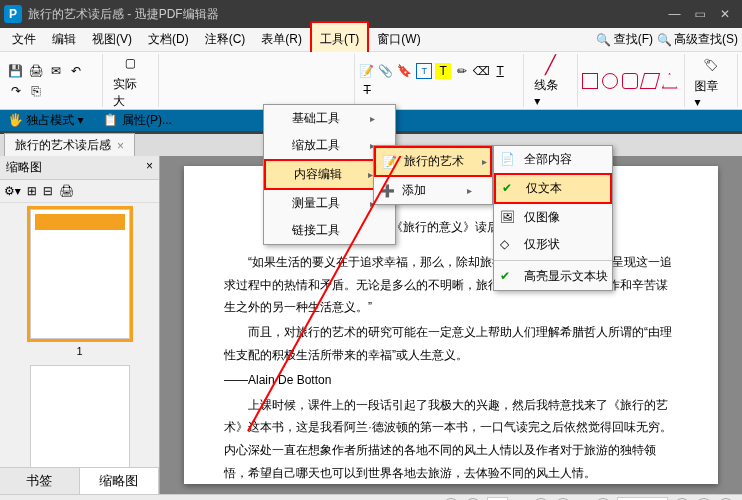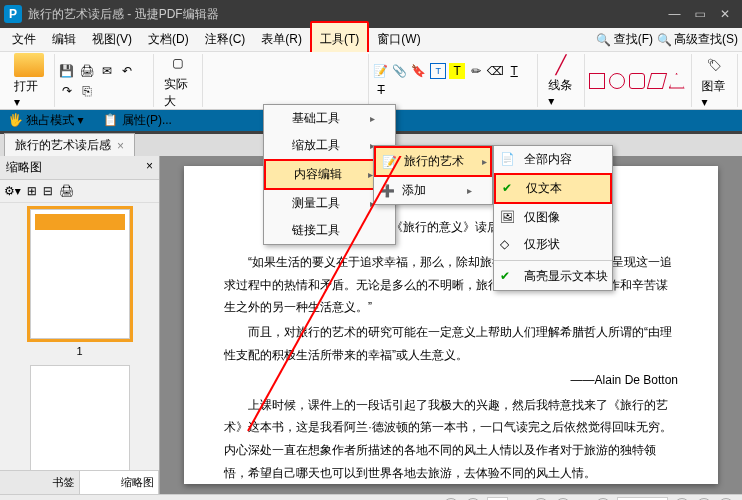--- a/index.html
+++ b/index.html
@@ -29,21 +29,21 @@
 .workspace { display: flex; height: 338px; background: #d946ef; }
 .sidepanel { width: 160px; background: #f0f0f0; border-right: 1px solid #aaa; display: flex; flex-direction: column; }
 .sidepanel-hdr { background: #e8e8e8; padding: 3px 6px; font-size: 11px; border-bottom: 1px solid #ccc; display:flex; justify-content: space-between;}
 .sidepanel-tools { padding: 4px; display: flex; gap: 6px; border-bottom: 1px solid #ddd; font-size: 11px; align-items:center;}
 .thumbs { flex: 1; overflow: auto; padding: 6px; }
 .thumb { width: 100px; height: 130px; background: #fff; border: 1px solid #ccc; margin: 0 auto 6px; position: relative; }
 .thumb.sel { outline: 3px solid #f4a020; }
 .thumb .pg { position: absolute; top: 4px; left: 4px; right: 4px; height: 16px; background: #f4a020; }
 .thumb-num { text-align: center; font-size: 11px; margin-bottom: 8px; }
 .sidetabs { display: flex; border-top: 1px solid #ccc; }
-.sidetab { flex: 1; text-align: right; padding: 4px; font-size: 11px; background: #e8e8e8; border-right: 1px solid #ccc; }
+.sidetab { flex: 1; text-align: center; padding: 4px; font-size: 13px; background: #e8e8e8; border-right: 1px solid #ccc; }
 .sidetab.active { background: #fff; }
 .docarea { flex: 1; background: #888; position: relative; overflow: hidden; }
 .page { position: absolute; left: 24px; top: 10px; right: 24px; bottom: 10px; background: #fff; box-shadow: 0 2px 6px rgba(0,0,0,0.4); padding: 50px 40px 20px; font-size: 13px; line-height: 1.9; overflow: hidden; }
 .page h3 { text-align: center; font-weight: normal; margin-bottom: 12px; }
 .page p { text-indent: 2em; margin-bottom: 2px; }
 .dropdown { position: absolute; background: #f9f9f9; border: 1px solid #999; box-shadow: 2px 2px 5px rgba(0,0,0,0.3); z-index: 100; }
 .dropdown .mi { padding: 5px 20px 5px 28px; position: relative; display: flex; justify-content: space-between; align-items: center; white-space: nowrap; }
 .dropdown .mi .arrow { font-size: 10px; color: #666; margin-left: 18px; }
 .dropdown .mi.hl { background: #ffe9a8; border: 1px solid #e0b050; }
 .dd1 { left: 263px; top: 52px; width: 133px; }
@@ -83,26 +83,20 @@
   <span class="item">表单(R)</span>
   <span class="item active">工具(T)</span>
   <span class="item">窗口(W)</span>
   <div class="right">
     <span class="searchbox">🔍<span>查找(F)</span></span>
     <span class="searchbox">🔍<span>高级查找(S)</span></span>
   </div>
 </div>
 
 <div class="toolbar">
-  <div class="tbgroup">
-    <div class="bigbtn">
-      <div class="folder-icon"></div>
-      <span>打开 ▾</span>
-    </div>
-  </div>
   <div class="tbgroup single">
     <div class="smallrow" style="flex-wrap:wrap;width:90px;gap:4px">
       <span class="icon16">💾</span>
       <span class="icon16">🖨</span>
       <span class="icon16">✉</span>
       <span class="icon16">↶</span>
       <span class="icon16">↷</span>
       <span class="icon16">⎘</span>
     </div>
   </div>
@@ -242,21 +236,21 @@
     <div class="sidetabs">
       <div class="sidetab">书签</div>
       <div class="sidetab active">缩略图</div>
     </div>
   </div>
   <div class="docarea">
     <div class="page">
       <h3>《旅行的意义》读后感</h3>
       <p>“如果生活的要义在于追求幸福，那么，除却旅行，很少有别的行为能呈现这一追求过程中的热情和矛盾。无论是多么的不明晰，旅行仍能表达出在紧张工作和辛苦谋生之外的另一种生活意义。”</p>
       <p>而且，对旅行的艺术的研究可能在一定意义上帮助人们理解希腊哲人所谓的“由理性支配的积极生活所带来的幸福”或人生意义。</p>
-      <p style="text-align:right;text-indent:0">——Alain De Botton</p>
+      <p style="text-indent:0">——Alain De Botton</p>
       <p>上课时候，课件上的一段话引起了我极大的兴趣，然后我特意找来了《旅行的艺术》这本书，这是我看阿兰·德波顿的第一本书，一口气读完之后依然觉得回味无穷。内心深处一直在想象作者所描述的各地不同的风土人情以及作者对于旅游的独特领悟，希望自己哪天也可以到世界各地去旅游，去体验不同的风土人情。</p>
 
     </div>
 
     <div class="red-line" style="left:88px;top:274px;width:360px;transform:rotate(-61deg)"></div>
   </div>
 </div>
 
 <div class="statusbar">
   <span>⚙▾</span>

